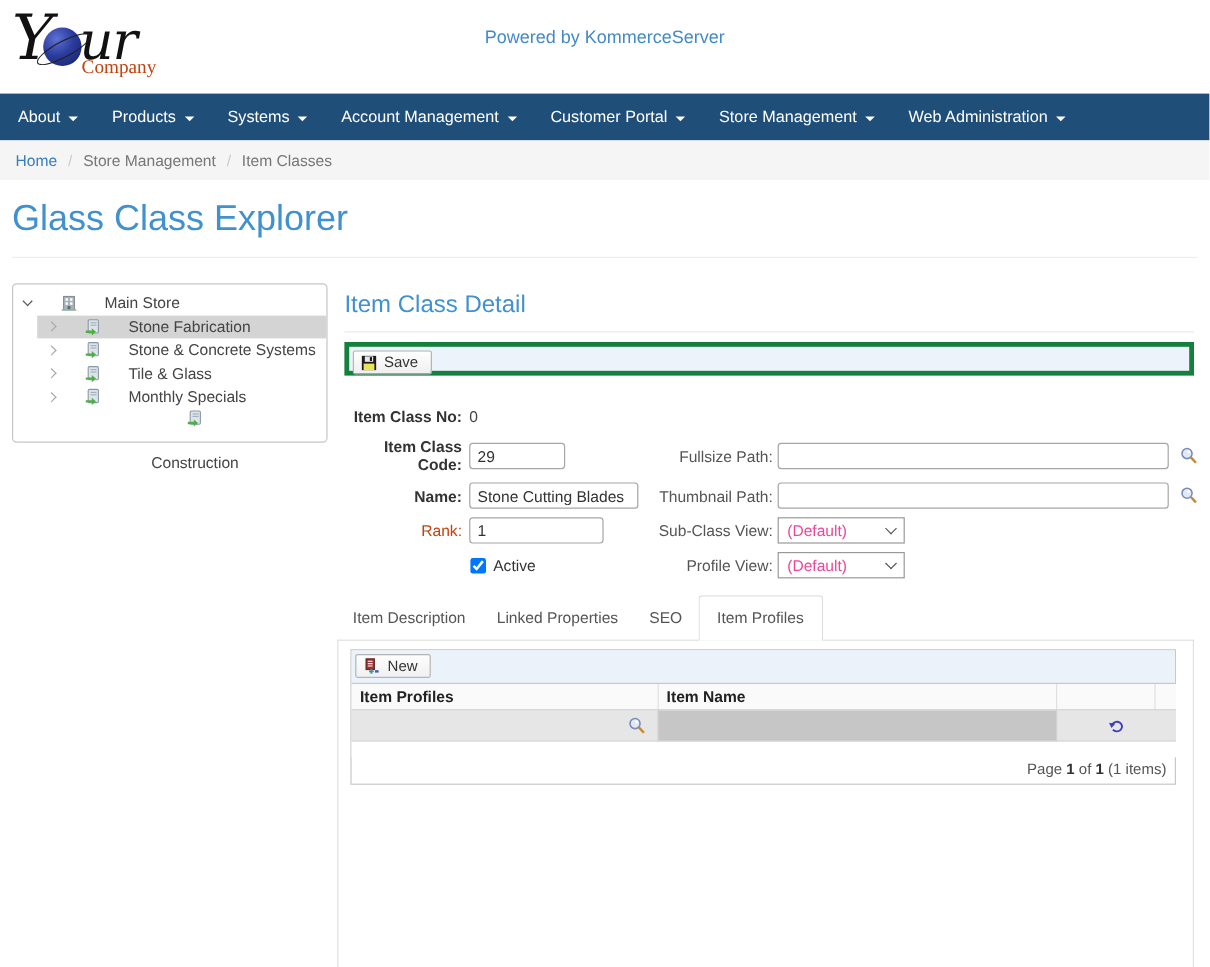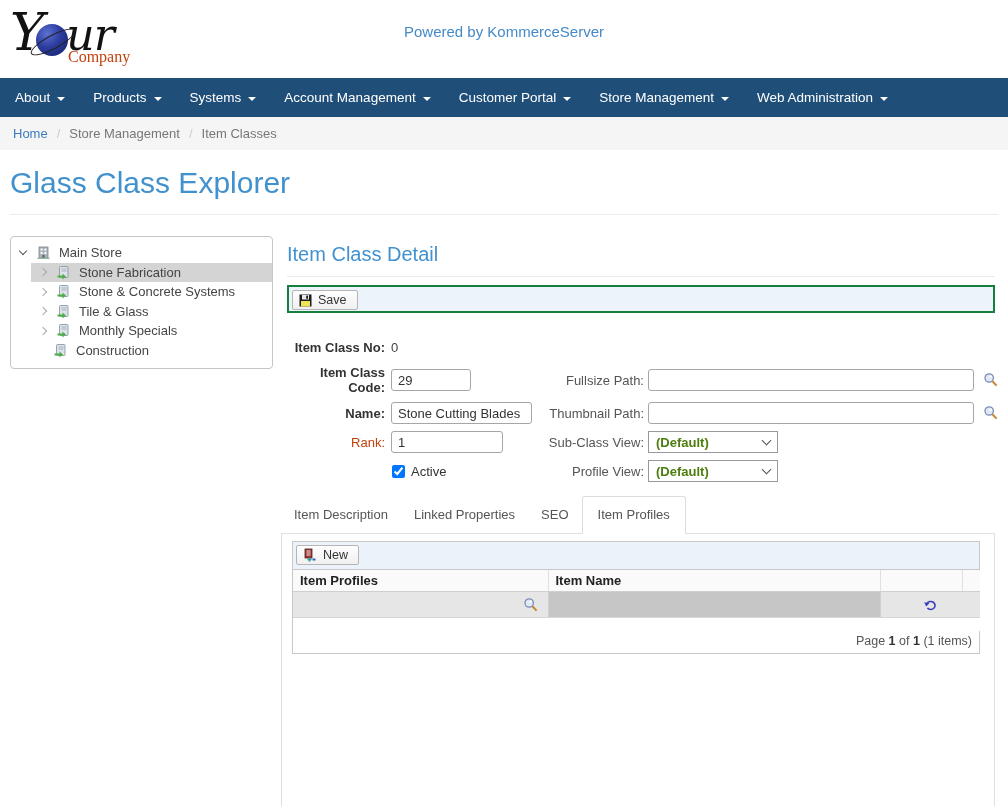--- a/index.html
+++ b/index.html
@@ -34,56 +34,56 @@
               display:flex; align-items:center; padding:0 13px; font-size:13px; }
   .crumb-link { color:#3a7cbe; text-decoration:none; }
   .crumb-sep { color:#ccc; padding:0 9px; }
   .crumb-txt { color:#777; }
   
   .title-wrap { position:absolute; top:166px; left:10px; width:988px; border-bottom:1px solid #ededed; padding-bottom:14px; }
   .page-title { font-size:30px; font-weight:normal; color:#4191ce; }
   
   .tree { position:absolute; top:236px; left:10px; width:263px; border:1px solid #c6c6c6; border-radius:4px;
           background:#fff; padding:6px 0 8px 0; font-size:13px; color:#444; }
-  .trow { display:flex; align-items:center; height:19.5px; gap:8px; cursor:pointer; }
+  .trow { display:flex; align-items:center; height:19.5px; gap:22px; cursor:pointer; }
   .trow.root { padding-left:9px; }
   .trow.child { padding-left:29px; }
-  .trow.leaf-noexp { padding-left:42px; }
+  .trow.leaf-noexp { padding-left:42px;flex-direction:column; }
   .trow.selected { background:#d4d4d4; margin-left:20px; padding-left:9px; }
   .chev-down { width:6px; height:6px; border-right:1.6px solid #555; border-bottom:1.6px solid #555;
                transform:rotate(45deg); margin:-3px 2px 0 0; }
   .chev-right { width:6px; height:6px; border-right:1.4px solid #aaa; border-bottom:1.4px solid #aaa;
                 transform:rotate(-45deg); margin-right:2px; }
   .ticon { width:15px; height:15px; flex:0 0 auto; }
   
   .detail { position:absolute; top:235px; left:281px; width:714px; }
   .detail-pad { padding-left:6px; }
   .detail-h { font-size:20px; font-weight:normal; color:#4191ce; padding:8px 0 10px 0;
               border-bottom:1px solid #eaeaea; }
-  .toolbar { margin-top:8px; background:#ecf3fb; border:2px solid #15803d; padding:3px; height:28px; }
+  .toolbar { margin-top:8px; background:#ecf3fb; border:4px solid #15803d; padding:3px; height:28px; }
   .btn { display:inline-flex; align-items:center; gap:6px; padding:2px 10px 2px 6px; height:20px;
          border:1px solid #b5b5b5; background:linear-gradient(#fefefe,#f0f0f0); border-radius:2px;
          font-size:12.5px; color:#333; cursor:pointer; }
   
   .form { margin-top:23px; }
   .frow { display:flex; align-items:center; margin-bottom:7px; min-height:22px; }
   .lbl-l { width:104px; text-align:right; padding-right:6px; font-size:13px; color:#c2410c; flex:0 0 auto; }
   .lbl-l.b, .bold { font-weight:bold; color:#333; }
   .fld-l { width:150px; flex:0 0 auto; display:flex; align-items:center; }
   .lbl-r { width:107px; text-align:right; padding-right:4px; font-size:13px; color:#555; flex:0 0 auto; }
   .fld-r { flex:1; display:flex; align-items:center; }
   input[type=text] { height:22px; border:1px solid #a6a6a6; border-radius:3px; padding:1px 6px;
                      font-family:"Liberation Sans",sans-serif; font-size:13px; color:#333; background:#fff; }
   .in-code { width:80px; }
   .in-name { width:141px; }
   .in-rank { width:112px; }
   .in-path { width:326px; border-color:#b4bcc4; }
   .mag { margin-left:9px; cursor:pointer; }
-  .selbox { width:130px; height:22px; border:1px solid #999; background:#fff; display:flex;
-            align-items:center; justify-content:space-between; padding:0 7px; font-size:13px; color:#4d7c0f; cursor:pointer;font-weight:bold; }
+  .selbox { width:106px; height:22px; border:1px solid #999; background:#fff; display:flex;
+            align-items:center; justify-content:space-between; padding:0 7px; font-size:13px; color:#ec4899; cursor:pointer; }
   .sel-chev { width:7px; height:7px; border-right:1.4px solid #555; border-bottom:1.4px solid #555;
               transform:rotate(45deg); margin-top:-4px; }
   .chk { width:13px; height:13px; margin:0 6px 0 1px; }
   .static-val { font-size:13px; color:#444; }
   
   .tabs { display:flex; align-items:flex-end; margin-top:14px; font-size:13px; color:#555; }
   .tab { padding:9px 13px 11px 13px; cursor:pointer; }
   .tab.active { background:#fff; border:1px solid #dcdcdc; border-bottom:1px solid #fff;
                 border-radius:3px 3px 0 0; margin-bottom:-1px; padding:10px 15px 11px 15px; position:relative; z-index:2; }
   .tab-panel { border:1px solid #e0e0e0; height:282px; background:#fff; padding:7px 14px 0 10px; }

